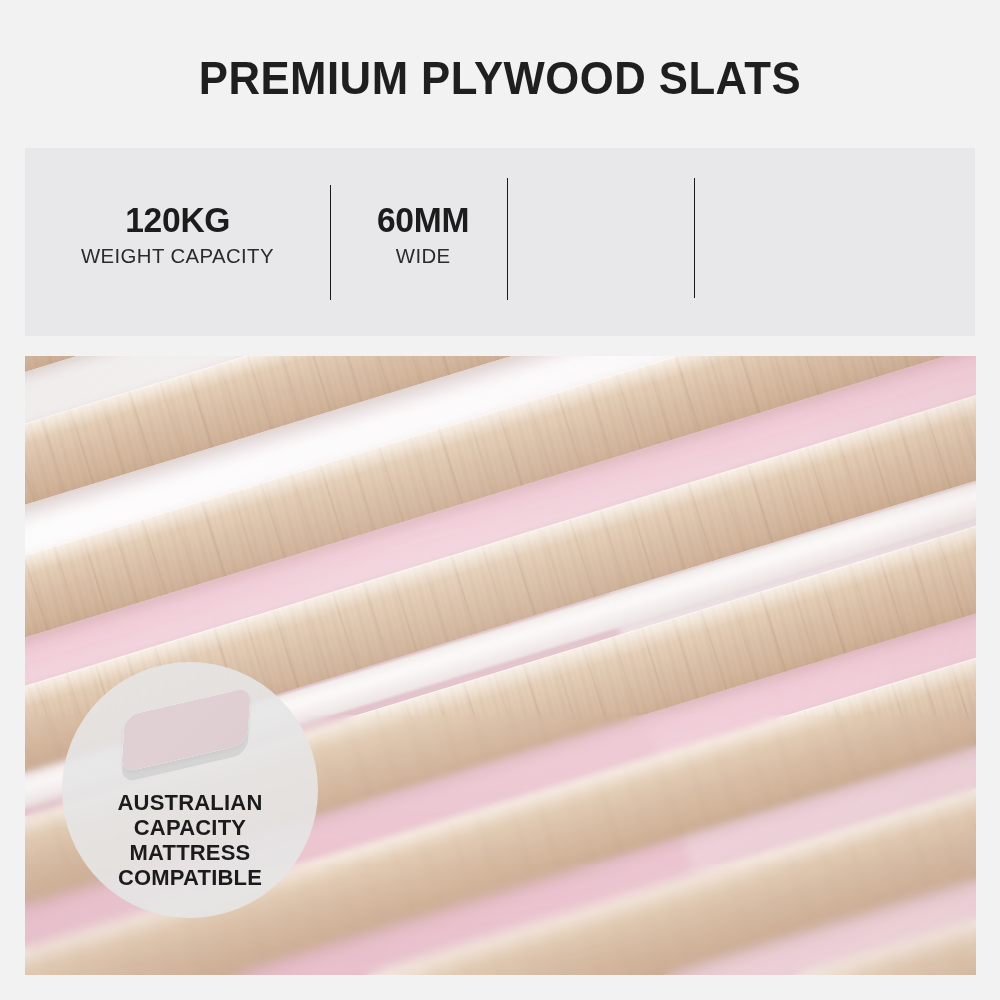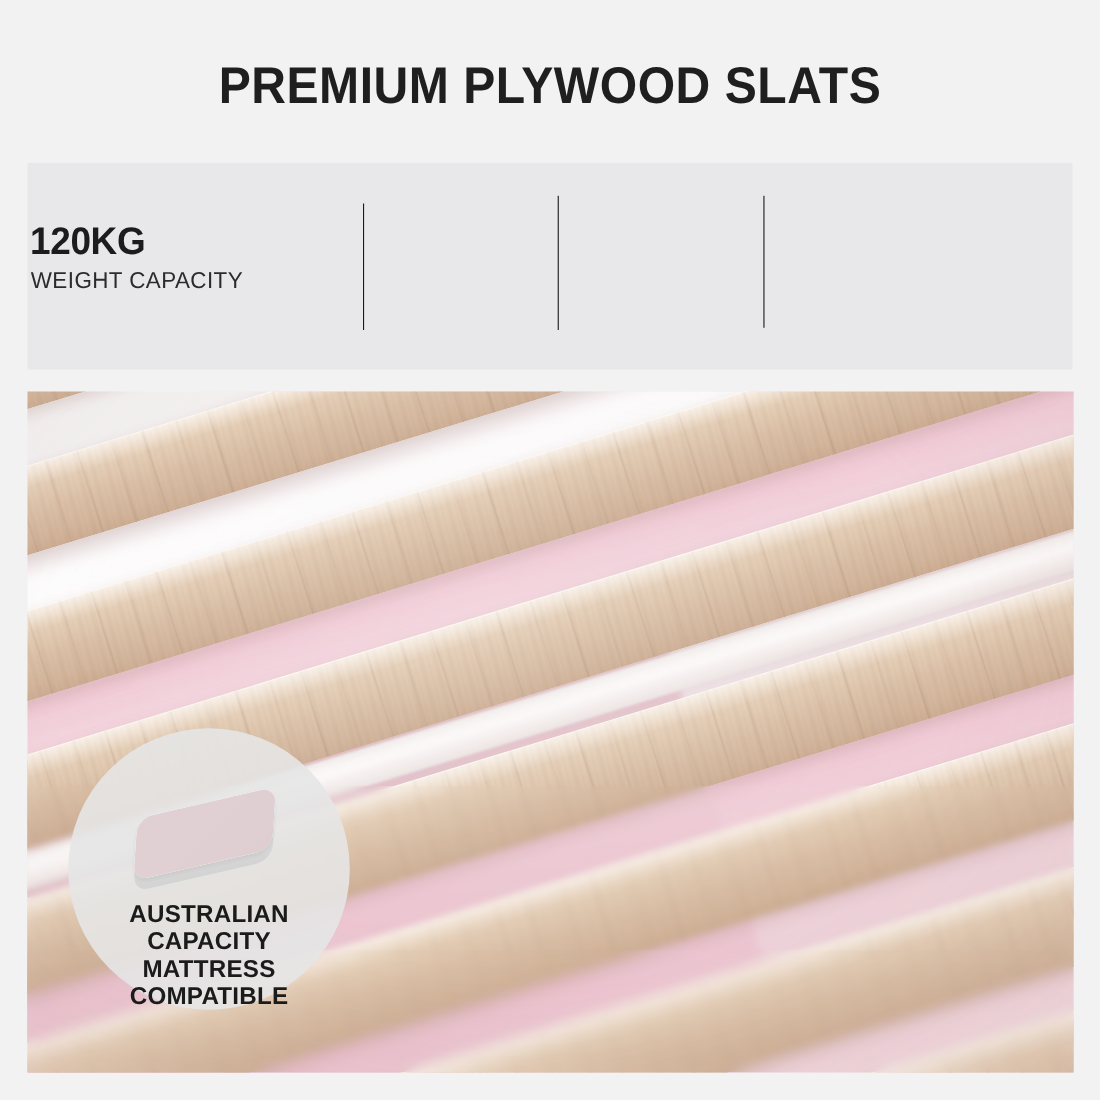--- a/index.html
+++ b/index.html
@@ -47,21 +47,21 @@
     height: 188px;
     background: #e8e8ea;
     display: flex;
     align-items: stretch;
   }
   .spec-cell {
     position: relative;
     flex: 0 0 auto;
     display: flex;
     flex-direction: column;
-    align-items: flex-start;
+    align-items: center;
     justify-content: flex-start;
     text-align: center;
     box-sizing: border-box;
   }
   .spec-cell.c1 { width: 305px; padding-top: 52px; }
   .spec-cell.c2 { width: 177px; padding-top: 52px; }
   .spec-cell.c3 { width: 187px; padding-top: 52px; }
   .spec-cell.c4 { width: 281px; padding-top: 42px; }
 
   .spec-divider {
@@ -259,21 +259,21 @@
     position: absolute;
     left: 62px;
     top: 662px;
     width: 256px;
     height: 256px;
     border-radius: 50%;
     background: rgba(229,229,229,0.90);
     display: flex;
     flex-direction: column;
     align-items: center;
-    justify-content: flex-end;
+    justify-content: flex-start;
     padding-top: 26px;
     box-sizing: border-box;
   }
   .mattress {
     position: relative;
     width: 150px;
     height: 92px;
     margin-bottom: 10px;
   }
   .mattress-side {
@@ -327,20 +327,24 @@
   <div class="headline">PREMIUM PLYWOOD SLATS</div>
 
   <div class="spec-bar">
 
     <div class="spec-cell c1">
       <div class="spec-value">120KG</div>
       <div class="spec-label">WEIGHT CAPACITY</div>
     </div>
 
 
+    <div class="spec-cell c3">
+      <div class="spec-value">60MM</div>
+      <div class="spec-label">WIDE</div>
+    </div>
 
 
     <div class="spec-divider d1"></div>
     <div class="spec-divider d2"></div>
     <div class="spec-divider d3"></div>
   </div>
 
   <div class="photo">
     <div class="photo-inner">
       <div class="bg-base"></div>

